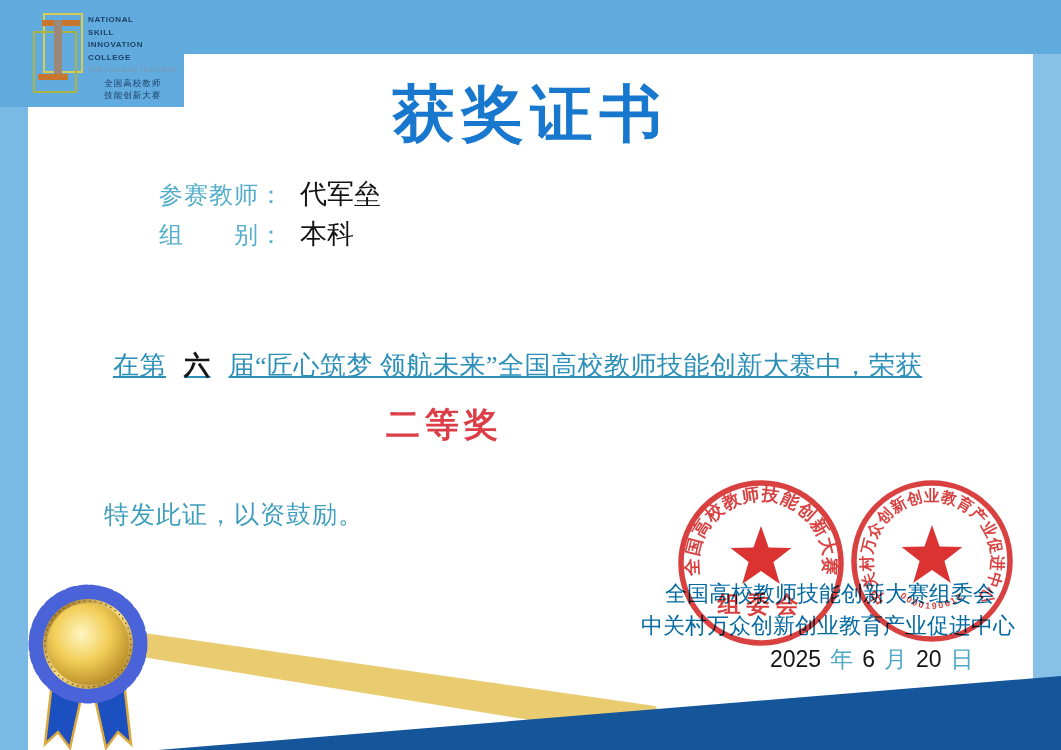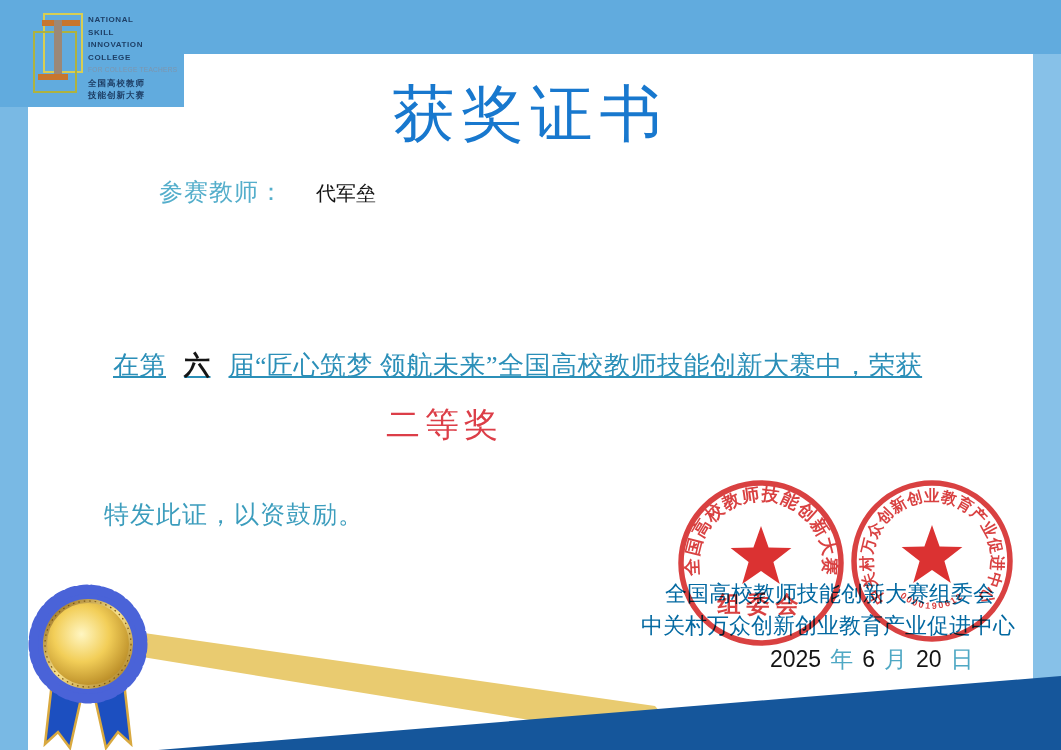--- a/index.html
+++ b/index.html
@@ -9,38 +9,38 @@
   }
   
   .bar-left{position:absolute;left:0;top:0;width:28px;height:750px;background:#79B9E4;}
   .bar-right{position:absolute;right:0;top:0;width:28px;height:750px;background:#87C1E8;}
   .header-band{position:absolute;left:0;top:0;width:1061px;height:54px;background:#61ABDE;}
   .logo-block{position:absolute;left:0;top:0;width:160px;height:107px;background:#61ABDE;padding-left:24px;}
   .logo-glyph{position:absolute;left:30px;top:12px;}
   .logo-text{position:absolute;left:88px;top:14px;line-height:12.5px;white-space:nowrap;}
   .logo-text .en{font-size:8px;font-weight:bold;color:#1E3F66;letter-spacing:.6px;display:block;}
   .logo-text .sub{font-size:6.5px;color:#7E95AC;letter-spacing:.3px;display:block;}
-  .logo-text .cn{font-size:8.5px;font-weight:bold;color:#1E3F66;letter-spacing:1px;display:block;}
+  .logo-text .cn{font-size:8.5px;font-weight:normal;color:#1E3F66;letter-spacing:1px;display:block;text-align:center;}
   
   .title{
     position:absolute;left:28px;top:72px;width:1005px;text-align:center;
-    font-size:62px;font-weight:400;color:#1878CE;letter-spacing:7px;
+    font-size:62px;font-weight:700;color:#1878CE;letter-spacing:7px;
   }
   .fields{position:absolute;left:115px;top:176px;}
   .field-row{height:40px;font-size:24px;white-space:nowrap;}
   .field-label{color:#54AECB;letter-spacing:1px;margin-left:44px;}
-  .field-value{color:#141414;margin-left:32px;font-weight:500;font-size:20px;}
+  .field-value{color:#141414;margin-left:16px;font-weight:500;font-size:27px;}
   .sentence{
     position:absolute;left:113px;top:348px;width:860px;font-size:26px;color:#2B8FB8;
     font-family:"Liberation Serif","DejaVu Serif",serif;white-space:nowrap;letter-spacing:.5px;text-decoration:underline;
   }
   .session{color:#141414;font-weight:600;margin:0 18px;}
   .award{
     position:absolute;left:28px;top:402px;width:833px;text-align:center;
-    font-size:34px;font-weight:400;color:#DC3E48;letter-spacing:5px;
+    font-size:34px;font-weight:700;color:#DC3E48;letter-spacing:5px;
   }
   .closing{
     position:absolute;left:104px;top:498px;font-size:25px;color:#3C9DBD;
     font-family:"Liberation Serif","DejaVu Serif",serif;letter-spacing:1px;
   }
   
   .org-line{position:absolute;width:420px;text-align:center;font-size:22px;color:#0369a1;white-space:nowrap;}
   .org-line.l1{left:620px;top:579px;}
   .org-line.l2{left:618px;top:611px;}
   .date-line{position:absolute;left:770px;top:644px;font-size:23px;color:#141414;white-space:nowrap;}
@@ -82,20 +82,23 @@
       <span class="cn">全国高校教师</span>
       <span class="cn">技能创新大赛</span>
     </div>
   </div>
 
   <div class="title">获奖证书</div>
 
   <div class="fields">
     <div class="field-row">
       <span class="field-label">参赛教师：</span><span class="field-value">代军垒</span>
+    </div>
+    <div class="field-row">
+      <span class="field-label">组　　别：</span><span class="field-value">本科</span>
     </div>
   </div>
 
   <div class="sentence">
     <span>在第</span><span class="session">六</span><span>届“匠心筑梦 领航未来”全国高校教师技能创新大赛中，荣获</span>
   </div>
 
   <div class="award">二等奖</div>
 
   <div class="closing">特发此证，以资鼓励。</div>

